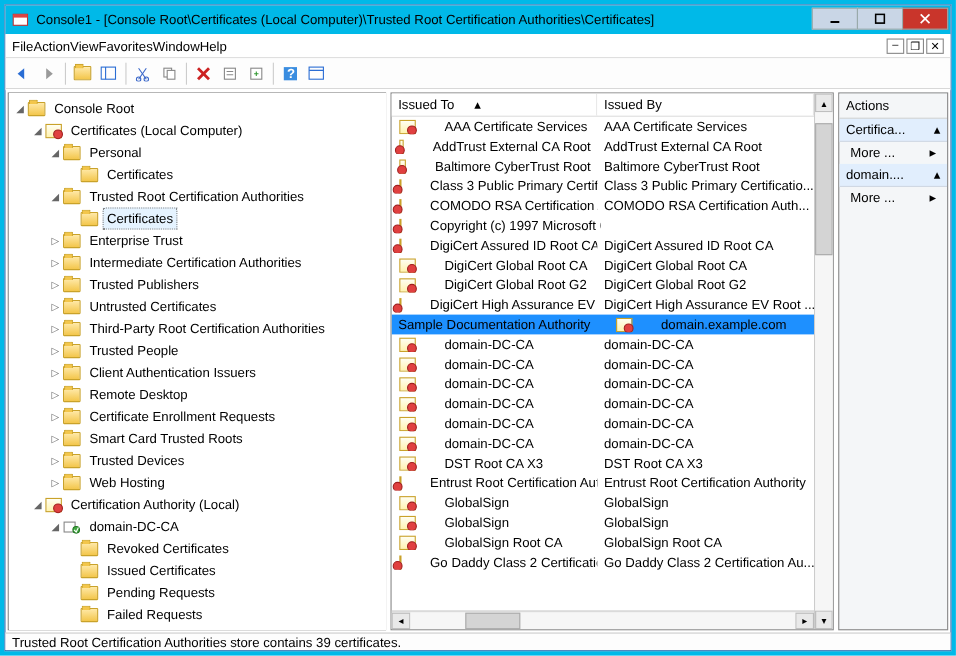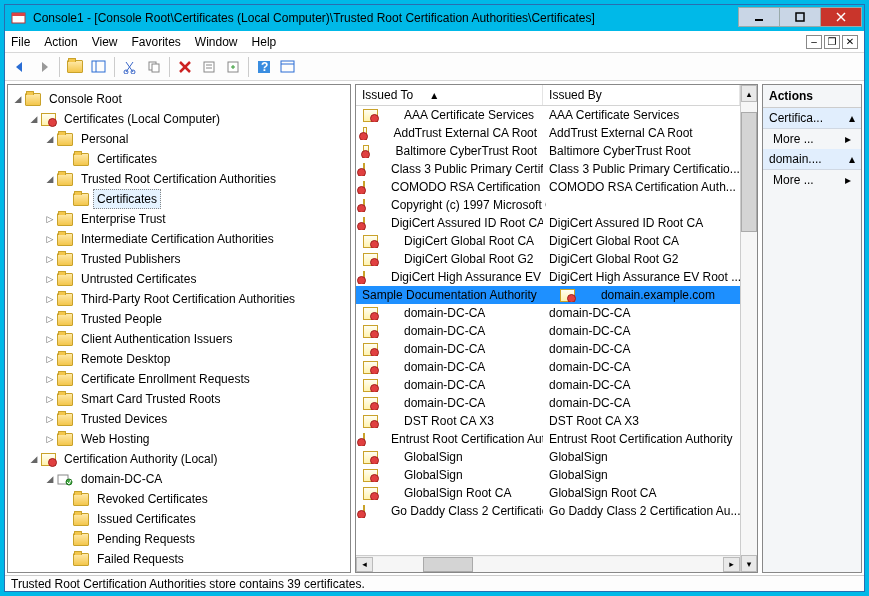--- a/index.html
+++ b/index.html
@@ -4,21 +4,21 @@
 <style>
 *{box-sizing:border-box;margin:0;padding:0;font-family:"Segoe UI",Tahoma,sans-serif;font-size:12px;color:#000;}
 body{background:#00b9e8;padding:4px 4px 4px 4px;width:869px;height:596px;overflow:hidden;}
 .window{background:#fff;border:1px solid #2a6db0;height:588px;display:flex;flex-direction:column;}
 .titlebar{background:#00b9e8;display:flex;align-items:center;height:26px;padding:0 0 0 6px;}
 .titlebar .appicon{width:16px;height:16px;margin-right:6px;display:flex;align-items:center;}
 .titlebar .title{flex:1;color:#000;white-space:nowrap;overflow:hidden;}
 .titlebar .btns{display:flex;height:22px;margin-right:2px;}
 .titlebar .btn{width:42px;height:20px;background:#c9d6e6;border:1px solid #9aa;display:flex;align-items:center;justify-content:center;margin-left:-1px;}
 .titlebar .btn.close{background:#c9352b;color:#fff;}
-.menubar{display:flex;align-items:center;background:#fff;border-bottom:1px solid #d8d8d8;height:22px;padding:0 6px;gap:14px;}
+.menubar{display:flex;align-items:center;background:#fff;border-bottom:1px solid #d8d8d8;height:22px;padding:0 6px;}
 .menubar .spacer{flex:1;}
 .menubar .mdi{display:flex;gap:2px;}
 .menubar .mdi div{width:16px;height:14px;border:1px solid #888;display:flex;align-items:center;justify-content:center;font-size:10px;}
 .toolbar{display:flex;align-items:center;height:28px;border-bottom:1px solid #d8d8d8;padding:0 4px;gap:2px;background:#fdfdfd;}
 .toolbar .tb{width:22px;height:22px;display:flex;align-items:center;justify-content:center;border:1px solid transparent;}
 .toolbar .sep{width:1px;height:20px;background:#ccc;margin:0 2px;}
 .content{flex:1;display:flex;border-top:1px solid #fff;min-height:0;}
 .pane{background:#fff;border:1px solid #888;margin:2px;overflow:auto;}
 .tree{width:344px;padding:4px 2px;}
 .tree ul{list-style:none;padding-left:16px;}
@@ -40,21 +40,21 @@
 .row.sel{background:#1e90ff;color:#fff;}
 .row.sel .cell{color:#fff;}
 .cell{padding:0 6px;white-space:nowrap;overflow:hidden;text-overflow:ellipsis;display:flex;align-items:center;gap:22px;}
 .c0{width:190px;}
 .c1{width:200px;}
 .hscroll{height:17px;background:#f0f0f0;border-top:1px solid #ccc;display:flex;align-items:center;}
 .hscroll .ar{width:17px;height:15px;border:1px solid #bbb;background:#e9e9e9;display:flex;align-items:center;justify-content:center;font-size:9px;}
 .hscroll .track{flex:1;height:15px;background:#f6f6f6;position:relative;}
 .hscroll .thumb{position:absolute;left:50px;width:50px;top:0;bottom:0;background:#d4d4d4;border:1px solid #aaa;}
 .actions{width:100px;padding:0;background:#f4f6f8;}
-.actions .hdr{background:#f4f6f8;padding:4px 6px;font-weight:bold;border-bottom:1px solid #ccc;}
+.actions .hdr{background:#f4f6f8;padding:4px 6px;font-weight:normal;border-bottom:1px solid #ccc;}
 .actions .grp{background:#e1eefd;padding:3px 6px;display:flex;justify-content:space-between;align-items:center;border-bottom:1px solid #d0d8e3;}
 .actions .item{padding:3px 10px;display:flex;justify-content:space-between;align-items:flex-start;}
 .statusbar{height:16px;border-top:1px solid #ccc;padding:2px 6px;background:#fdfdfd;display:flex;align-items:center;}
 .vsb{width:17px;background:#f0f0f0;border-left:1px solid #ccc;display:flex;flex-direction:column;}
 .vsb .ar{height:17px;border:1px solid #bbb;background:#e9e9e9;display:flex;align-items:center;justify-content:center;font-size:9px;}
 .vsb .track{flex:1;position:relative;background:#f6f6f6;}
 .vsb .thumb{position:absolute;top:10px;height:120px;left:0;right:0;background:#d4d4d4;border:1px solid #aaa;}
 .listwrap{display:flex;flex:1;min-height:0;}
 svg{display:block;}
 </style>

